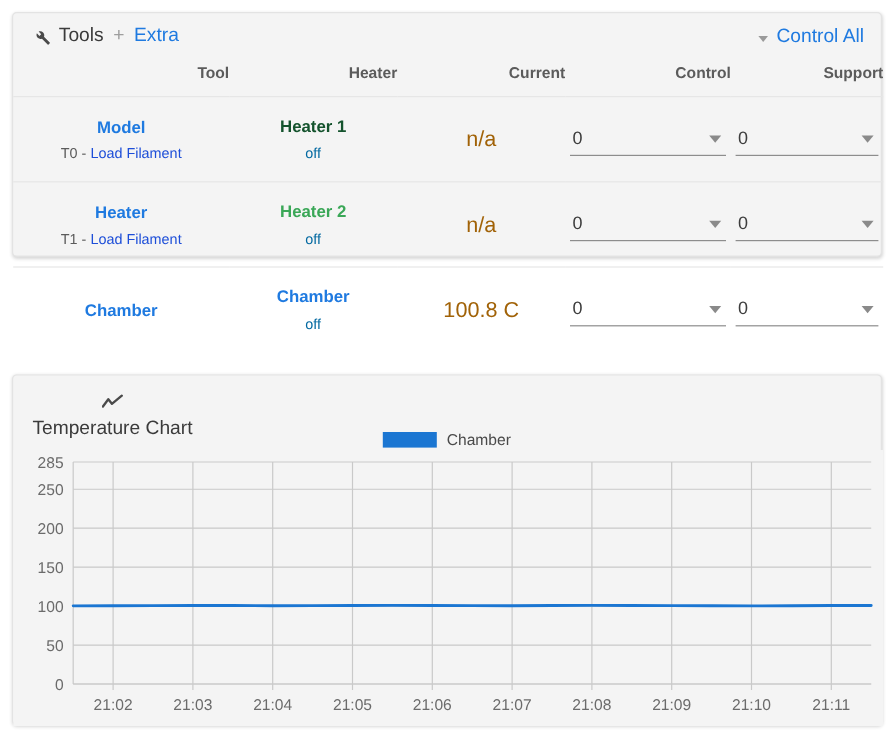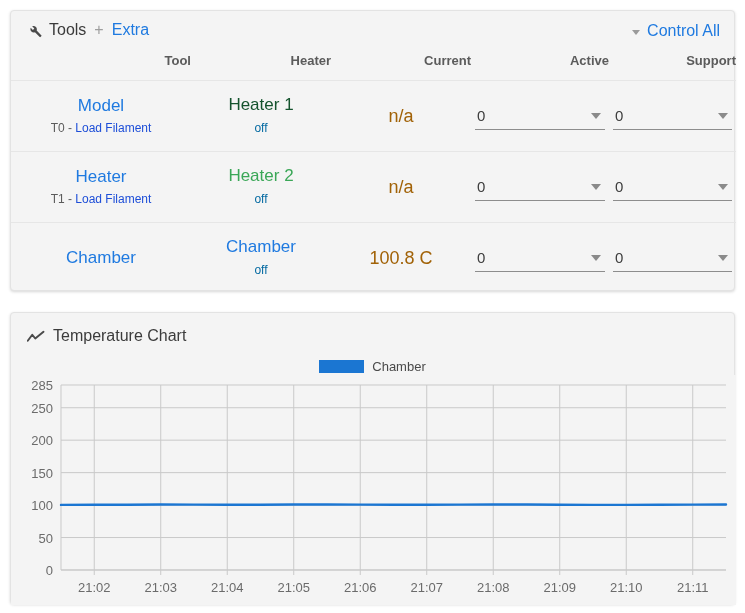--- a/index.html
+++ b/index.html
@@ -26,21 +26,21 @@
     box-shadow: 0 1px 3px rgba(0,0,0,0.16);
     box-sizing: border-box;
   }
 
   
   #tools-card {
     position: absolute;
     left: 10px;
     top: 10px;
     width: 725px;
-    height: 281px;
+    height: 204px;
   }
 
   .tools-header {
     height: 40px;
     position: relative;
   }
   .tools-title {
     position: absolute;
     left: 16px;
     top: 10px;
@@ -116,22 +116,22 @@
     vertical-align: middle;
     padding: 0;
     height: 70px;
     border-top: 1px solid #e6e6e6;
   }
   .tool-table tr.row-first td { border-top: 1px solid #e6e6e6; }
 
   .cell-center { text-align: center; }
 
   .tool-name {
-    font-size: 17px;
-    font-weight: normal;
+    font-size: 14px;
+    font-weight: bold;
     color: #1f7ae0;
     line-height: 20px;
     cursor: pointer;
   }
   .tool-name.green { color: #3aa757; }
   .tool-name.red   { color: #14532d; }
 
   .tool-sub {
     font-size: 12px;
     color: #5b5b5b;
@@ -188,20 +188,21 @@
   .chart-title {
     position: absolute;
     left: 16px;
     top: 14px;
     font-size: 16px;
     color: #3b3b3b;
     display: flex;
     align-items: center;
     gap: 8px;
     white-space: nowrap;
+    flex-direction: column;
   }
   .spark-icon { width: 18px; height: 14px; display:inline-block; transform: translateY(1px); }
 
   .legend {
     position: absolute;
     left: 0; right: 0;
     top: 46px;
     display: flex;
     justify-content: center;
     align-items: center;
@@ -267,21 +268,21 @@
           <col class="c-heater">
           <col class="c-current">
           <col class="c-active">
           <col class="c-standby">
       </colgroup>
       <thead>
         <tr>
           <th>Tool</th>
           <th>Heater</th>
           <th>Current</th>
-          <th>Active</th>
+          <th>Control</th>
           <th>Support</th>
         </tr>
       </thead>
       <tbody>
 
         <tr class="row-first">
           <td class="cell-center">
             <div class="tool-name">Model</div>
             <div class="tool-sub">
               <span>T0 - </span><span class="link">Load Filament</span>

